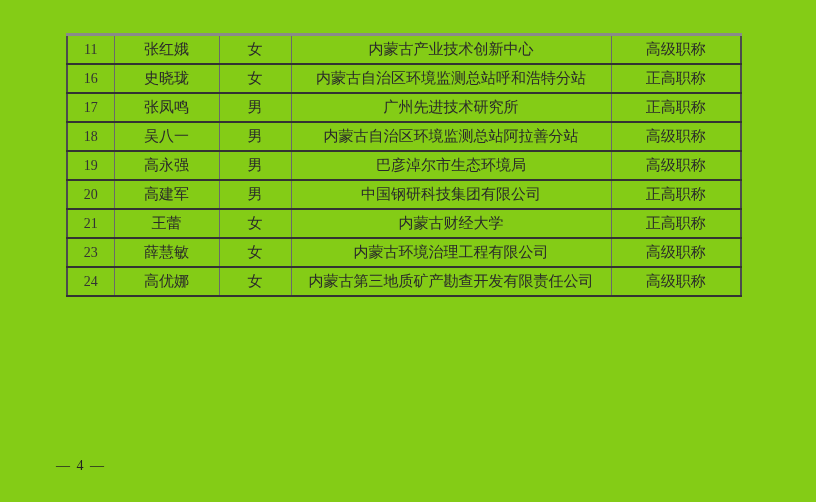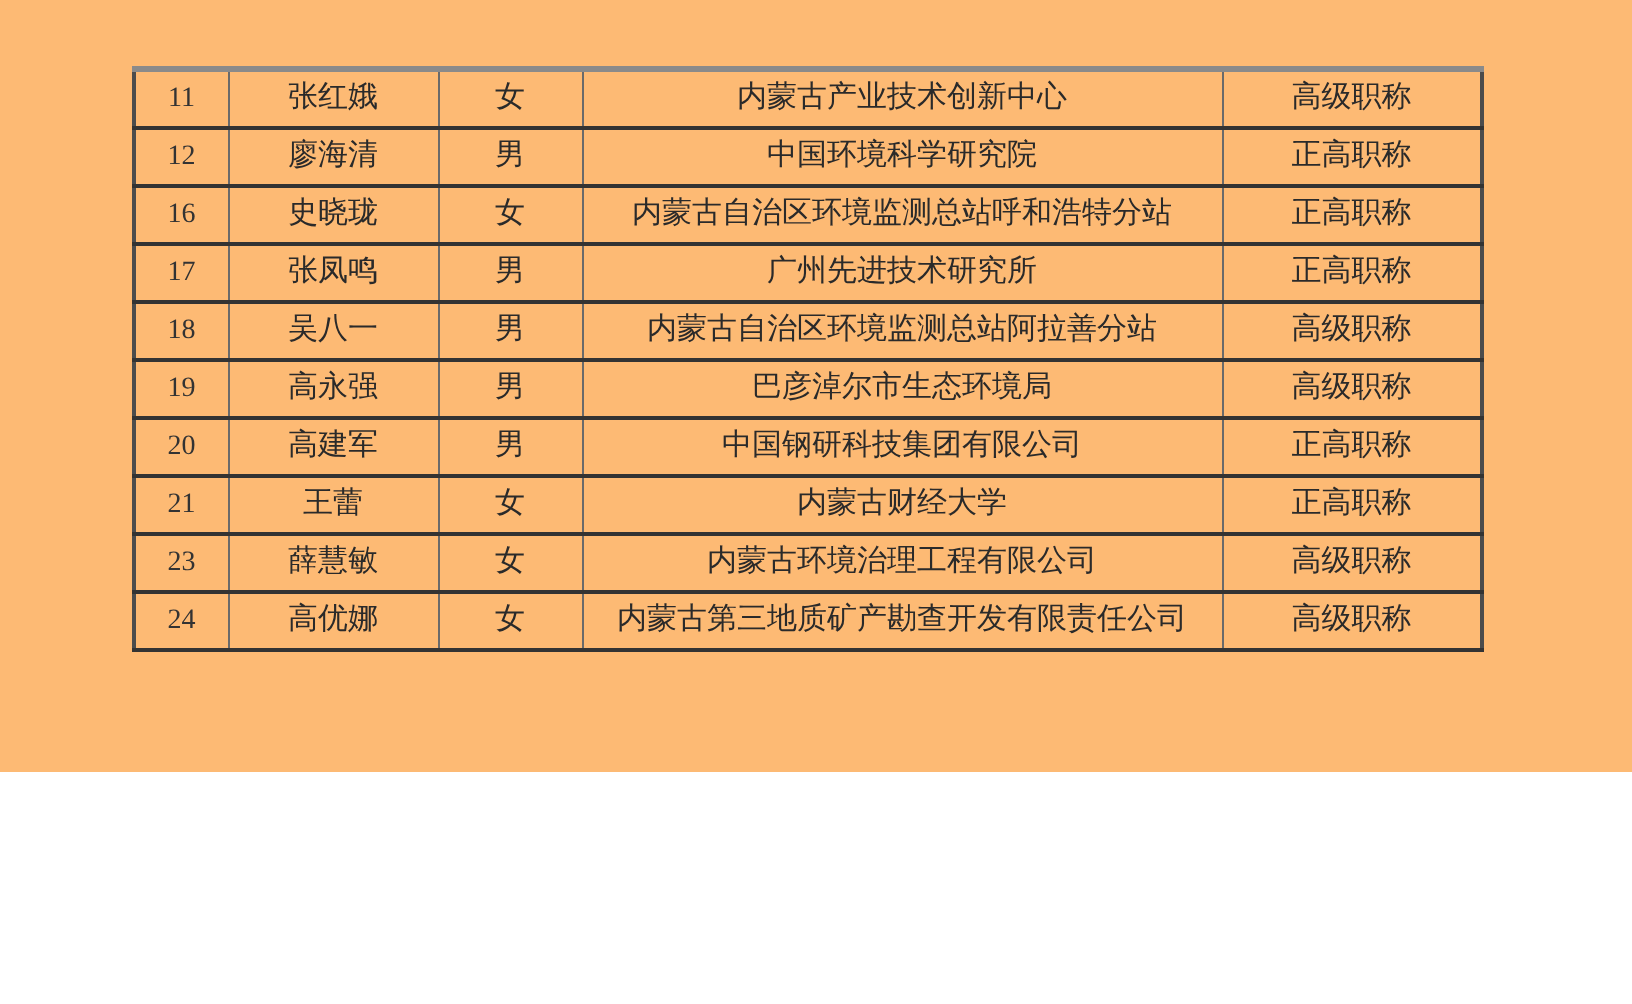--- a/index.html
+++ b/index.html
@@ -1,20 +1,20 @@
 <!DOCTYPE html>
 <html><head>
 <meta charset="utf-8">
 <style>
   html, body { margin: 0; padding: 0; background: #ffffff; }
   .page {
     position: relative;
     width: 816px;
-    height: 386px;
-    background: #fdba74;
+    height: 502px;
+    background: #84cc16;
     overflow: hidden;
     font-family: "Liberation Serif", "DejaVu Serif", serif;
     color: #262626;
   }
   table.roster {
     position: absolute;
     left: 66px;
     top: 33px;
     width: 674px;
     border-collapse: collapse;
@@ -60,27 +60,20 @@
       <col style="width:320px">
       <col style="width:130px">
     </colgroup>
     <tbody>
       <tr>
         <td class="c-no">11</td>
         <td>张红娥</td>
         <td>女</td>
         <td>内蒙古产业技术创新中心</td>
         <td>高级职称</td>
-      </tr>
-      <tr>
-        <td class="c-no">12</td>
-        <td>廖海清</td>
-        <td>男</td>
-        <td>中国环境科学研究院</td>
-        <td>正高职称</td>
       </tr>
       <tr>
         <td class="c-no">16</td>
         <td>史晓珑</td>
         <td>女</td>
         <td>内蒙古自治区环境监测总站呼和浩特分站</td>
         <td>正高职称</td>
       </tr>
       <tr>
         <td class="c-no">17</td>

